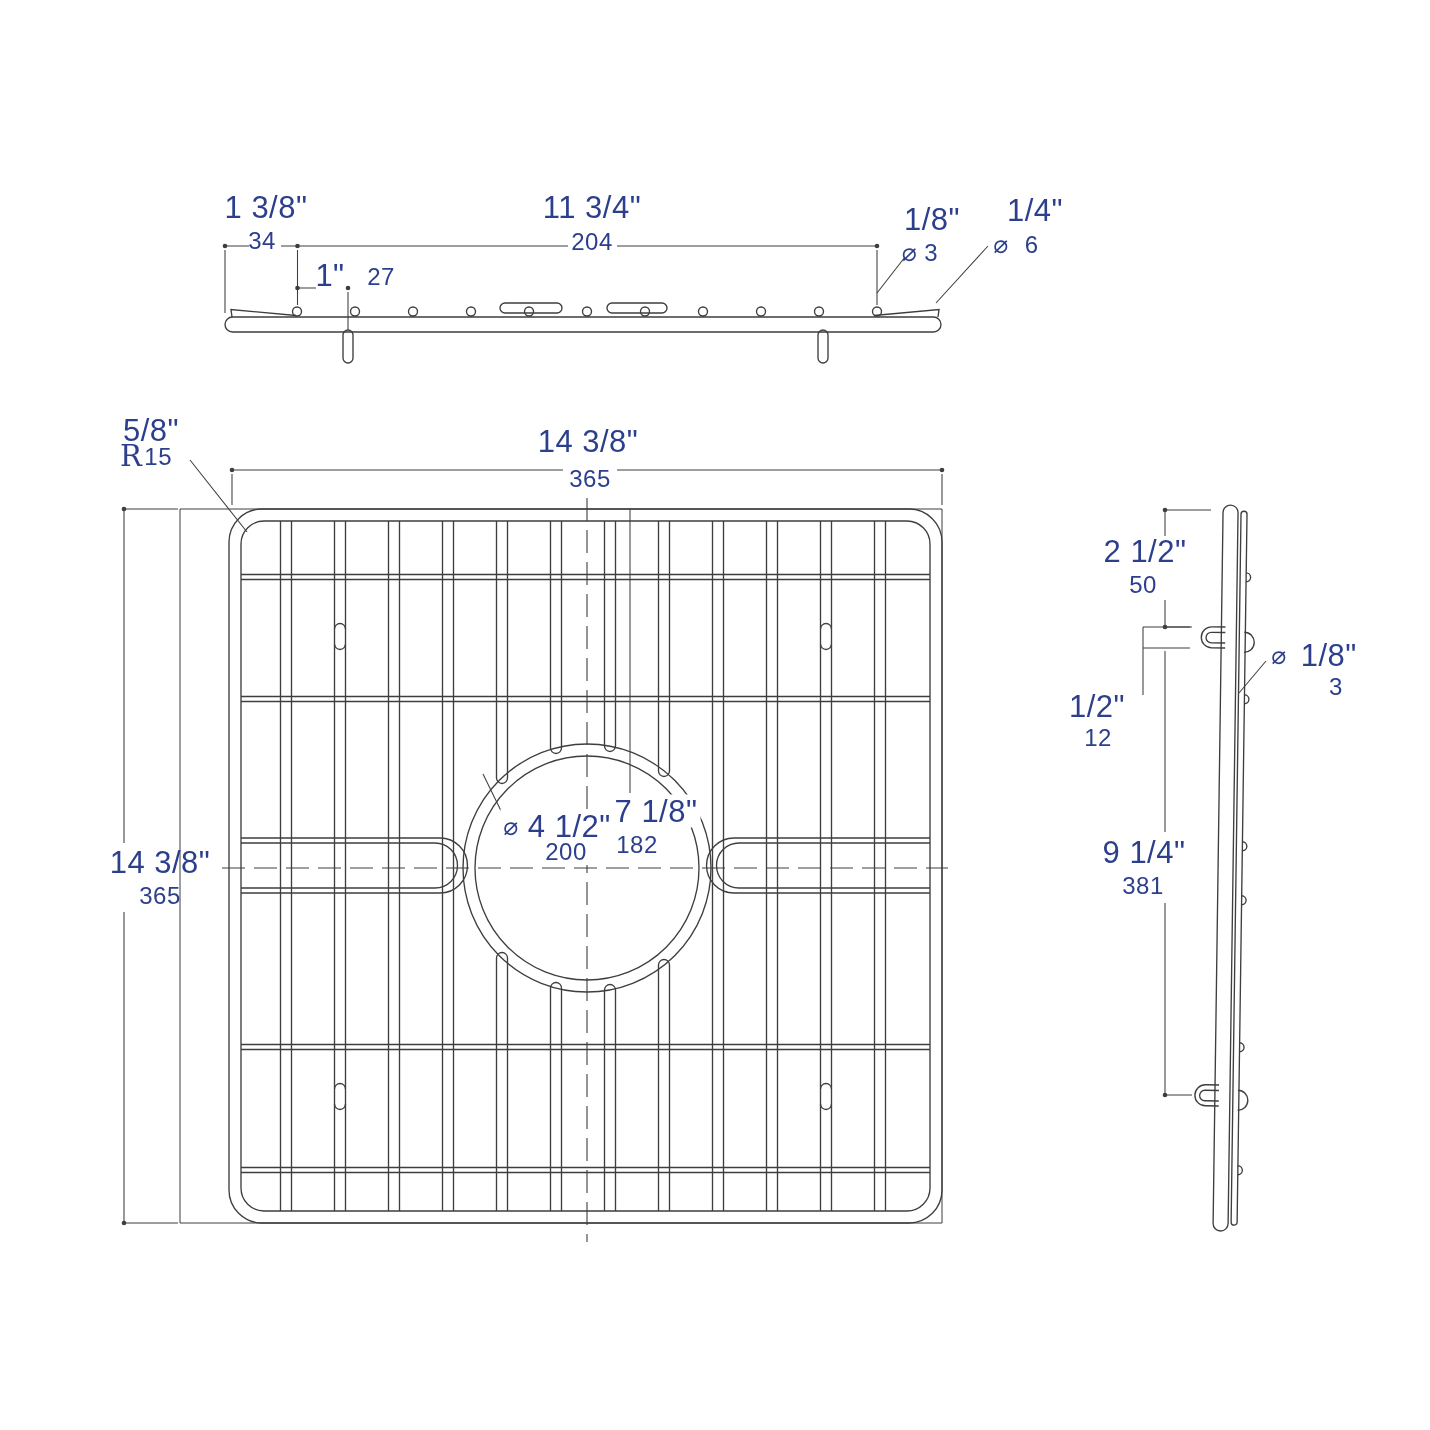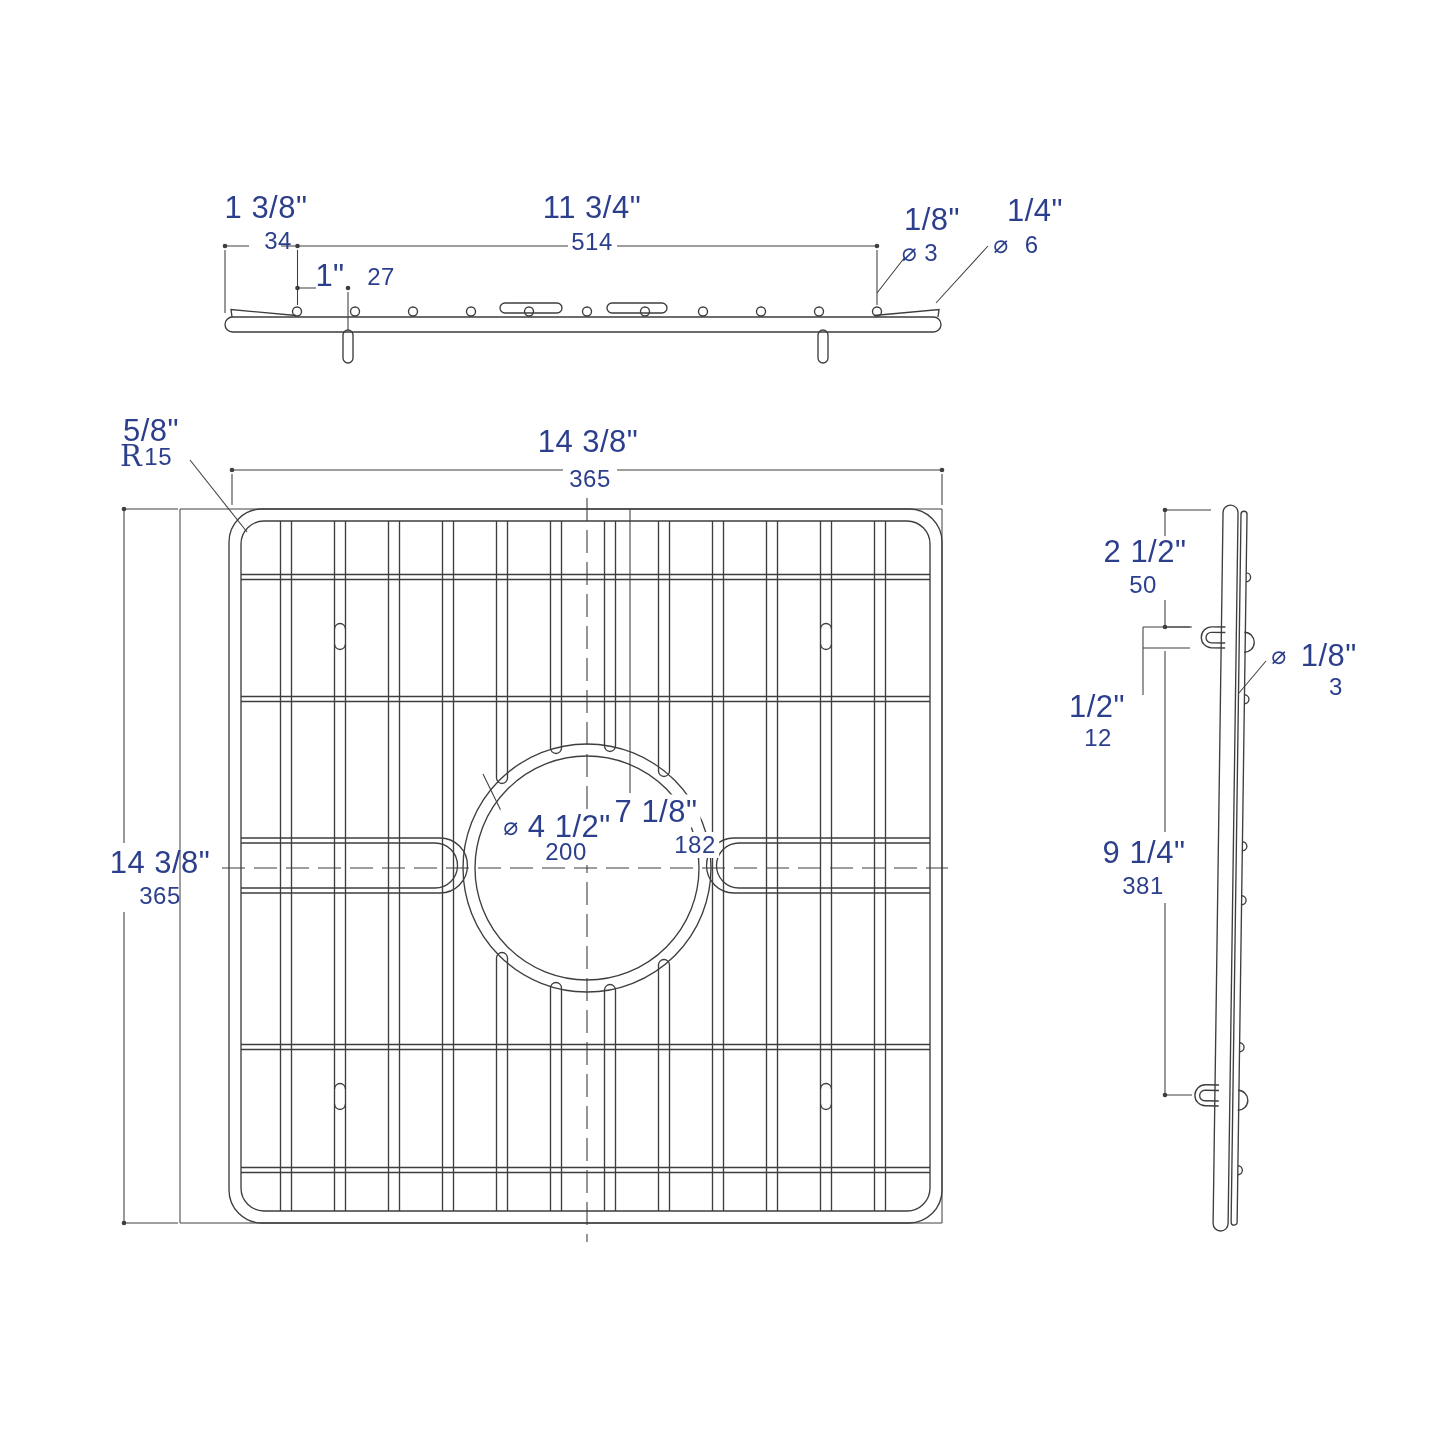--- a/index.html
+++ b/index.html
@@ -122,23 +122,23 @@
         <path class="dim" d="M1165 651V832M1165 903V1095M1165 1095H1192"></path>
         <path class="dim" d="M1239 693L1266 661"></path>
         <circle class="dot" cx="1165" cy="510" r="2.3"></circle>
         <circle class="dot" cx="1165" cy="627" r="2.3"></circle>
         <circle class="dot" cx="1165" cy="1095" r="2.3"></circle>
       </g>
     </g>
   </svg>
 
   <div class="lbl in" style="left:266px;top:207px">1 3/8"</div>
-  <div class="lbl mm" style="left:278px;top:241px">34</div>
+  <div class="lbl mm" style="left:262px;top:241px">34</div>
   <div class="lbl in" style="left:592px;top:207px">11 3/4"</div>
-  <div class="lbl mm" style="left:592px;top:242px">514</div>
+  <div class="lbl mm" style="left:592px;top:242px">204</div>
   <div class="lbl in" style="left:330px;top:275px">1"</div>
   <div class="lbl mm" style="left:381px;top:277px">27</div>
   <div class="lbl in" style="left:932px;top:219px">1/8"</div>
   <div class="lbl composite" style="left:920px;top:252px">
     <span class="sym">⌀</span>
     <span class="mm" style="margin-left:7px">3</span>
   </div>
   <div class="lbl in" style="left:1035px;top:210px">1/4"</div>
   <div class="lbl composite" style="left:1016px;top:244px">
     <span class="sym">⌀</span>
@@ -153,21 +153,21 @@
   <div class="lbl in" style="left:588px;top:441px">14 3/8"</div>
   <div class="lbl mm" style="left:590px;top:479px">365</div>
   <div class="lbl in" style="left:160px;top:862px">14 3/8"</div>
   <div class="lbl mm" style="left:160px;top:896px">365</div>
   <div class="lbl composite bgw" style="left:557px;top:826px">
     <span class="sym">⌀</span>
     <span class="in" style="margin-left:9px">4 1/2"</span>
   </div>
   <div class="lbl mm bgw" style="left:566px;top:852px">200</div>
   <div class="lbl in bgw" style="left:656px;top:811px">7 1/8"</div>
-  <div class="lbl mm bgw" style="left:695px;top:845px">182</div>
+  <div class="lbl mm bgw" style="left:637px;top:845px">182</div>
 
   <div class="lbl in" style="left:1145px;top:551px">2 1/2"</div>
   <div class="lbl mm" style="left:1143px;top:585px">50</div>
   <div class="lbl in" style="left:1097px;top:706px">1/2"</div>
   <div class="lbl mm" style="left:1098px;top:738px">12</div>
   <div class="lbl composite" style="left:1314px;top:655px">
     <span class="sym">⌀</span>
     <span class="in" style="margin-left:14px">1/8"</span>
   </div>
   <div class="lbl mm" style="left:1336px;top:687px">3</div>

